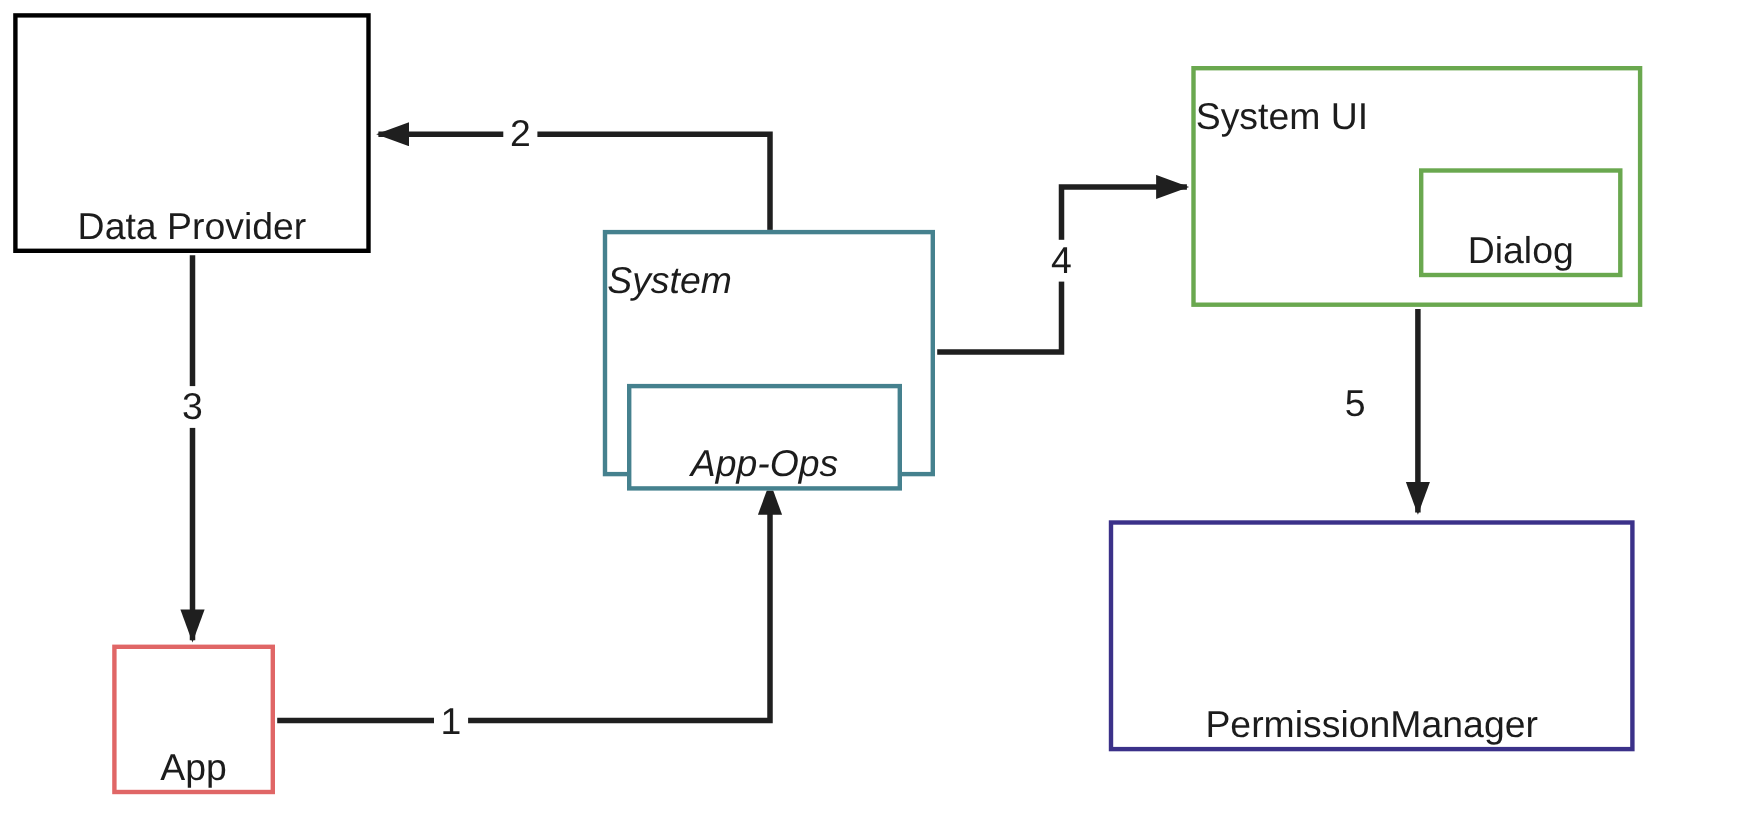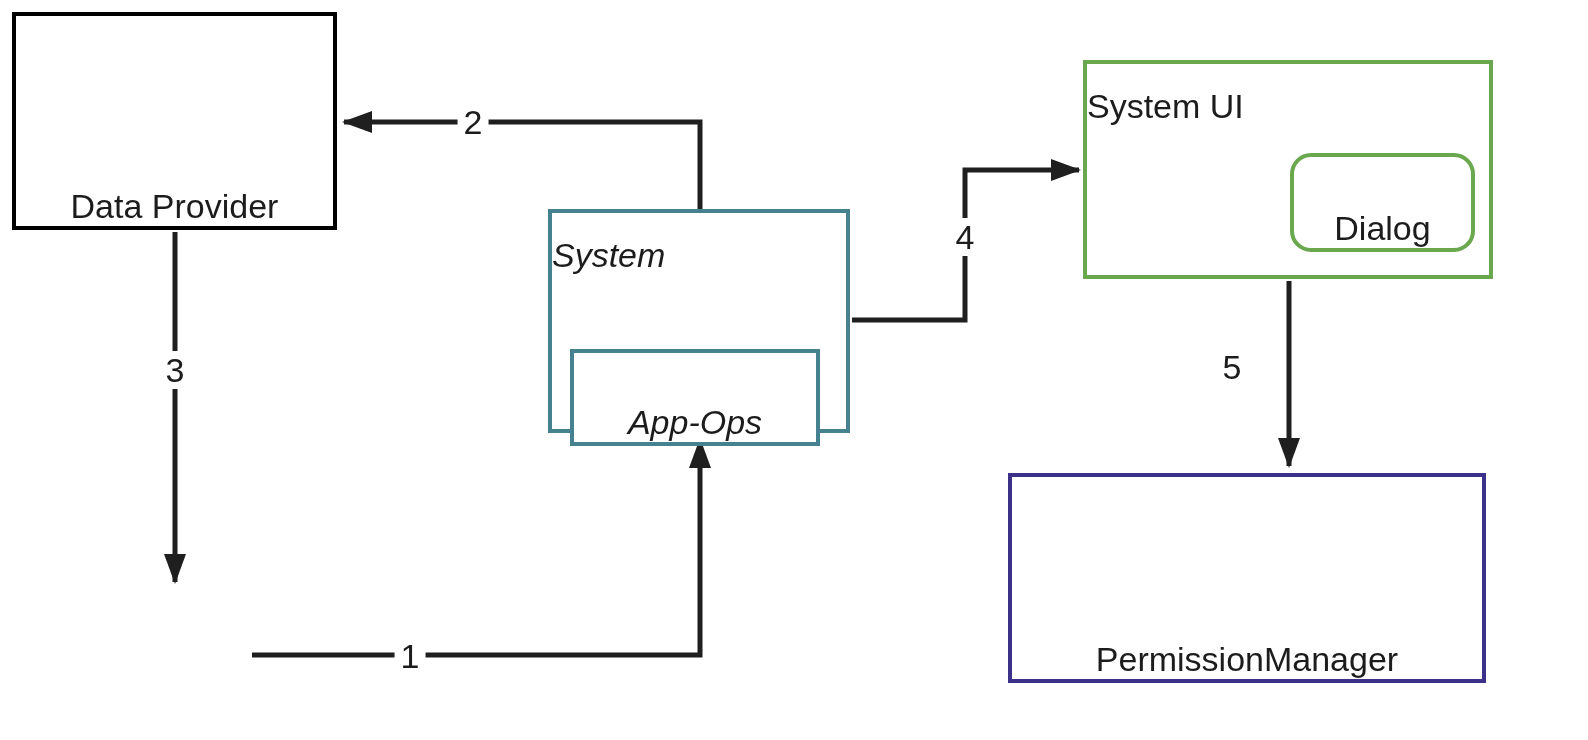--- a/index.html
+++ b/index.html
@@ -66,31 +66,34 @@
     <path d="M 700 209 L 700 122 L 344 122" fill="none" stroke="#1f1f1f" stroke-width="5" marker-end="url(#arrowhead)"></path>
     <path d="M 175 232 L 175 582" fill="none" stroke="#1f1f1f" stroke-width="5" marker-end="url(#arrowhead)"></path>
     <path d="M 852 320 L 965 320 L 965 170 L 1079 170" fill="none" stroke="#1f1f1f" stroke-width="5" marker-end="url(#arrowhead)"></path>
     <path d="M 1289 281 L 1289 466" fill="none" stroke="#1f1f1f" stroke-width="5" marker-end="url(#arrowhead)"></path>
   </svg>
 
   <div class="node node-center" style="left: 12px; top: 12px; width: 325px; height: 218px; border-color: rgb(0, 0, 0);">
     <span class="node-label">Data Provider</span>
   </div>
 
+  <div class="node node-center" style="left: 102px; top: 586px; width: 148px; height: 136px; border-color: rgb(224, 102, 102);">
+    <span class="node-label">App</span>
+  </div>
 
   <div class="node" style="left: 548px; top: 209px; width: 302px; height: 224px; border-color: rgb(69, 129, 142); font-style: italic;">
     <span class="node-label node-label-top">System</span>
     <div class="node node-center" style="left: 18px; top: 102px; width: 250px; height: 97px; border-color: rgb(69, 129, 142); margin-top: 34px;">
       <span class="node-label">App-Ops</span>
     </div>
   </div>
 
   <div class="node" style="left: 1083px; top: 60px; width: 410px; height: 219px; border-color: rgb(106, 168, 79);">
     <span class="node-label node-label-top">System UI</span>
-    <div class="node node-center" style="left: 203px; top: 89px; width: 185px; height: 99px; border-color: rgb(106, 168, 79); border-radius: 21px;">
+    <div class="node node-center" style="left: 203px; top: 89px; width: 185px; height: 99px; border-color: rgb(106, 168, 79);">
       <span class="node-label">Dialog</span>
     </div>
   </div>
 
   <div class="node node-center" style="left: 1008px; top: 473px; width: 478px; height: 210px; border-color: rgb(59, 49, 137);">
     <span class="node-label">PermissionManager</span>
   </div>
 
   <span class="edge-label" style="left:410px; top:656px;">1</span>
   <span class="edge-label" style="left:473px; top:122px;">2</span>

